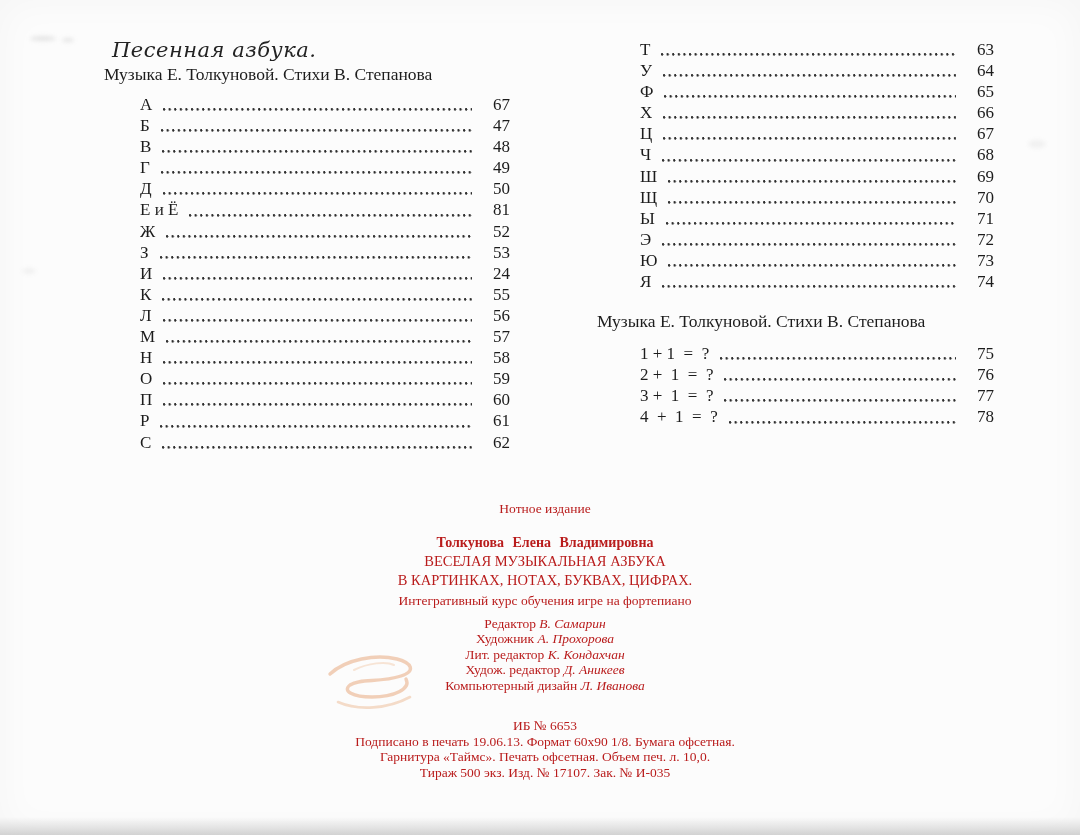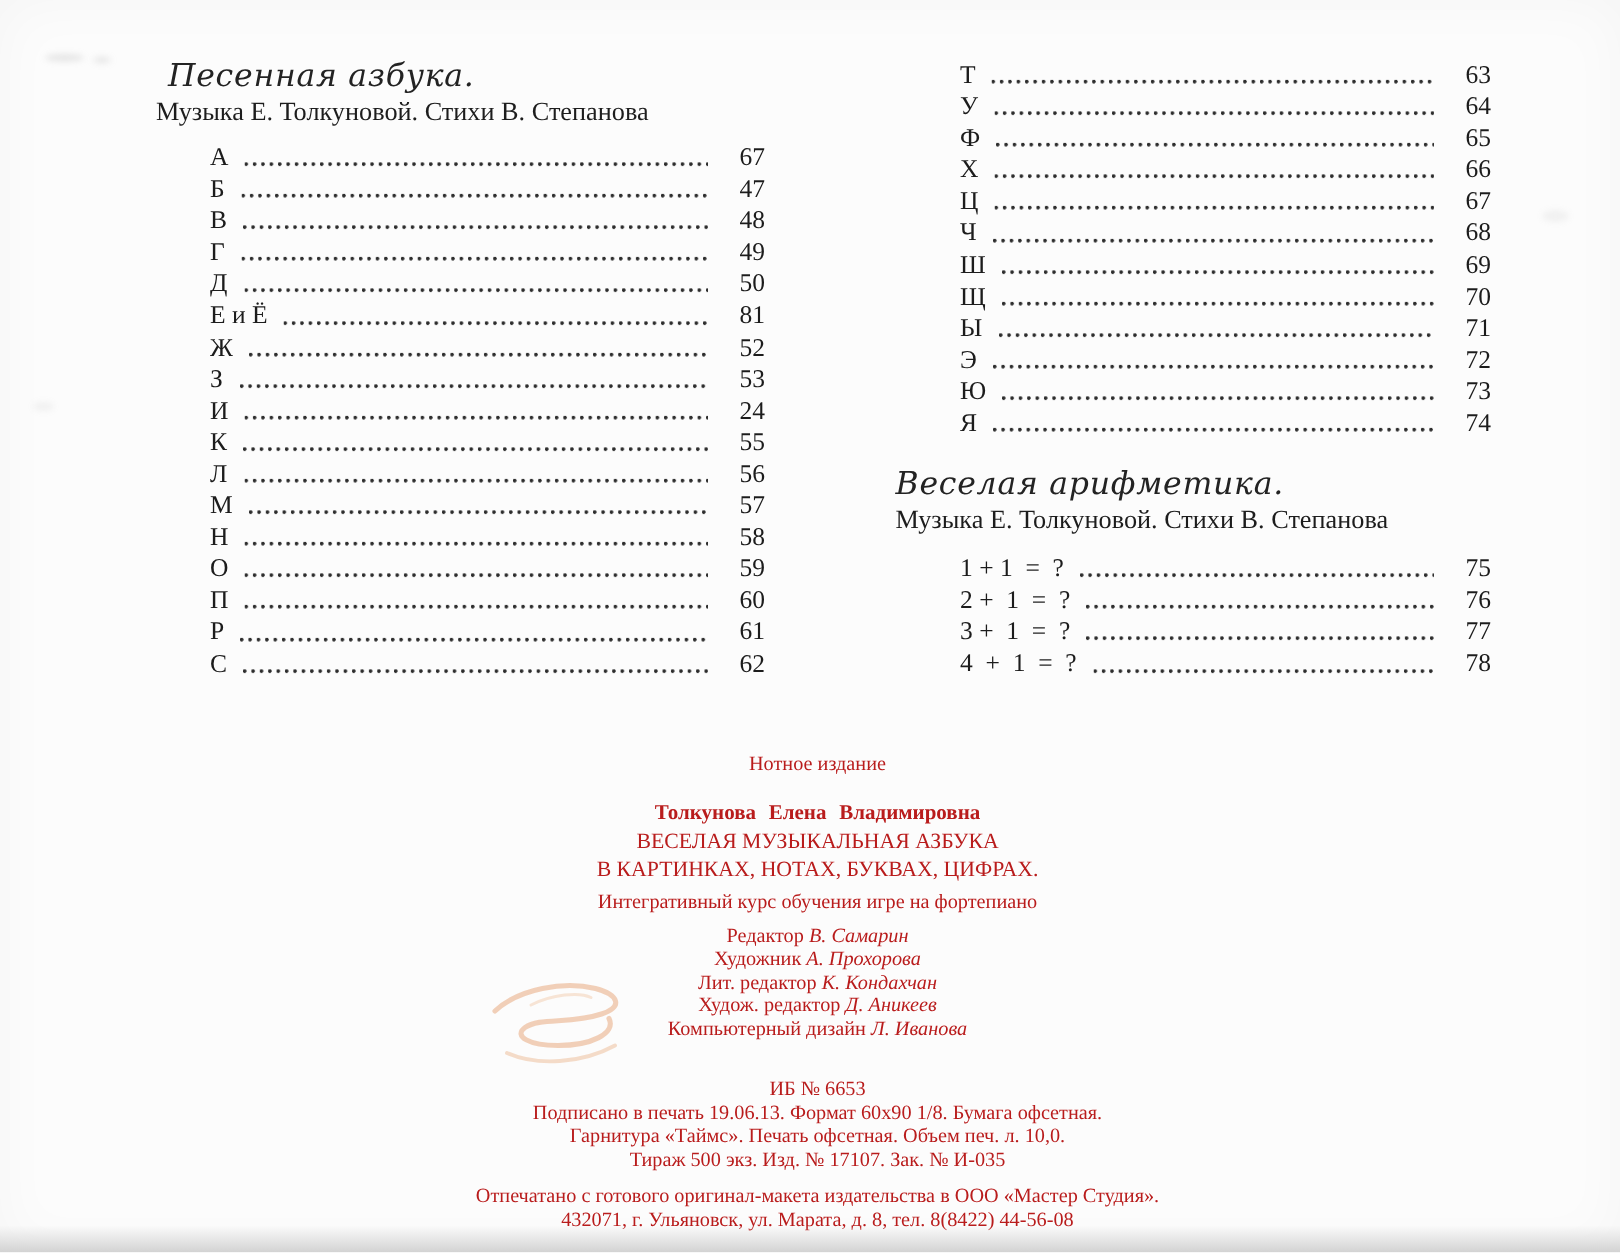--- a/index.html
+++ b/index.html
@@ -295,21 +295,20 @@
     <span class="toc-page">73</span>
   </div>
 
   <div class="toc-row">
     <span class="toc-label">Я</span>
     <span class="toc-dots"></span>
     <span class="toc-page">74</span>
   </div>
 </div>
     <div class="arith-block">
-      <div class="script-heading">Веселая арифметика.</div>
       <div class="toc-subtitle">Музыка Е. Толкуновой. Стихи В. Степанова</div>
       <div class="toc-list toc-list-equations">
   <div class="toc-row">
     <span class="toc-label">1 + 1  =  ?</span>
     <span class="toc-dots"></span>
     <span class="toc-page">75</span>
   </div>
 
   <div class="toc-row">
     <span class="toc-label">2 +  1  =  ?</span>
@@ -366,22 +365,17 @@
   </div>
 </div>
     <div class="ib-number">ИБ № 6653</div>
     <div class="print-info">
   <div class="text-line">Подписано в печать 19.06.13. Формат 60х90 1/8. Бумага офсетная.</div>
 
   <div class="text-line">Гарнитура «Таймс». Печать офсетная. Объем печ. л. 10,0.</div>
 
   <div class="text-line">Тираж 500 экз. Изд. № 17107. Зак. № И-035</div>
 </div>
-    <div class="printer-info">
-  <div class="text-line">Отпечатано с готового оригинал-макета издательства в ООО «Мастер Студия».</div>
-
-  <div class="text-line">432071, г. Ульяновск, ул. Марата, д. 8, тел. 8(8422) 44-56-08</div>
-</div>
   </div>
 
   <div class="scanner-edge-strip"></div>
 
 </div>
 
 </body></html>

